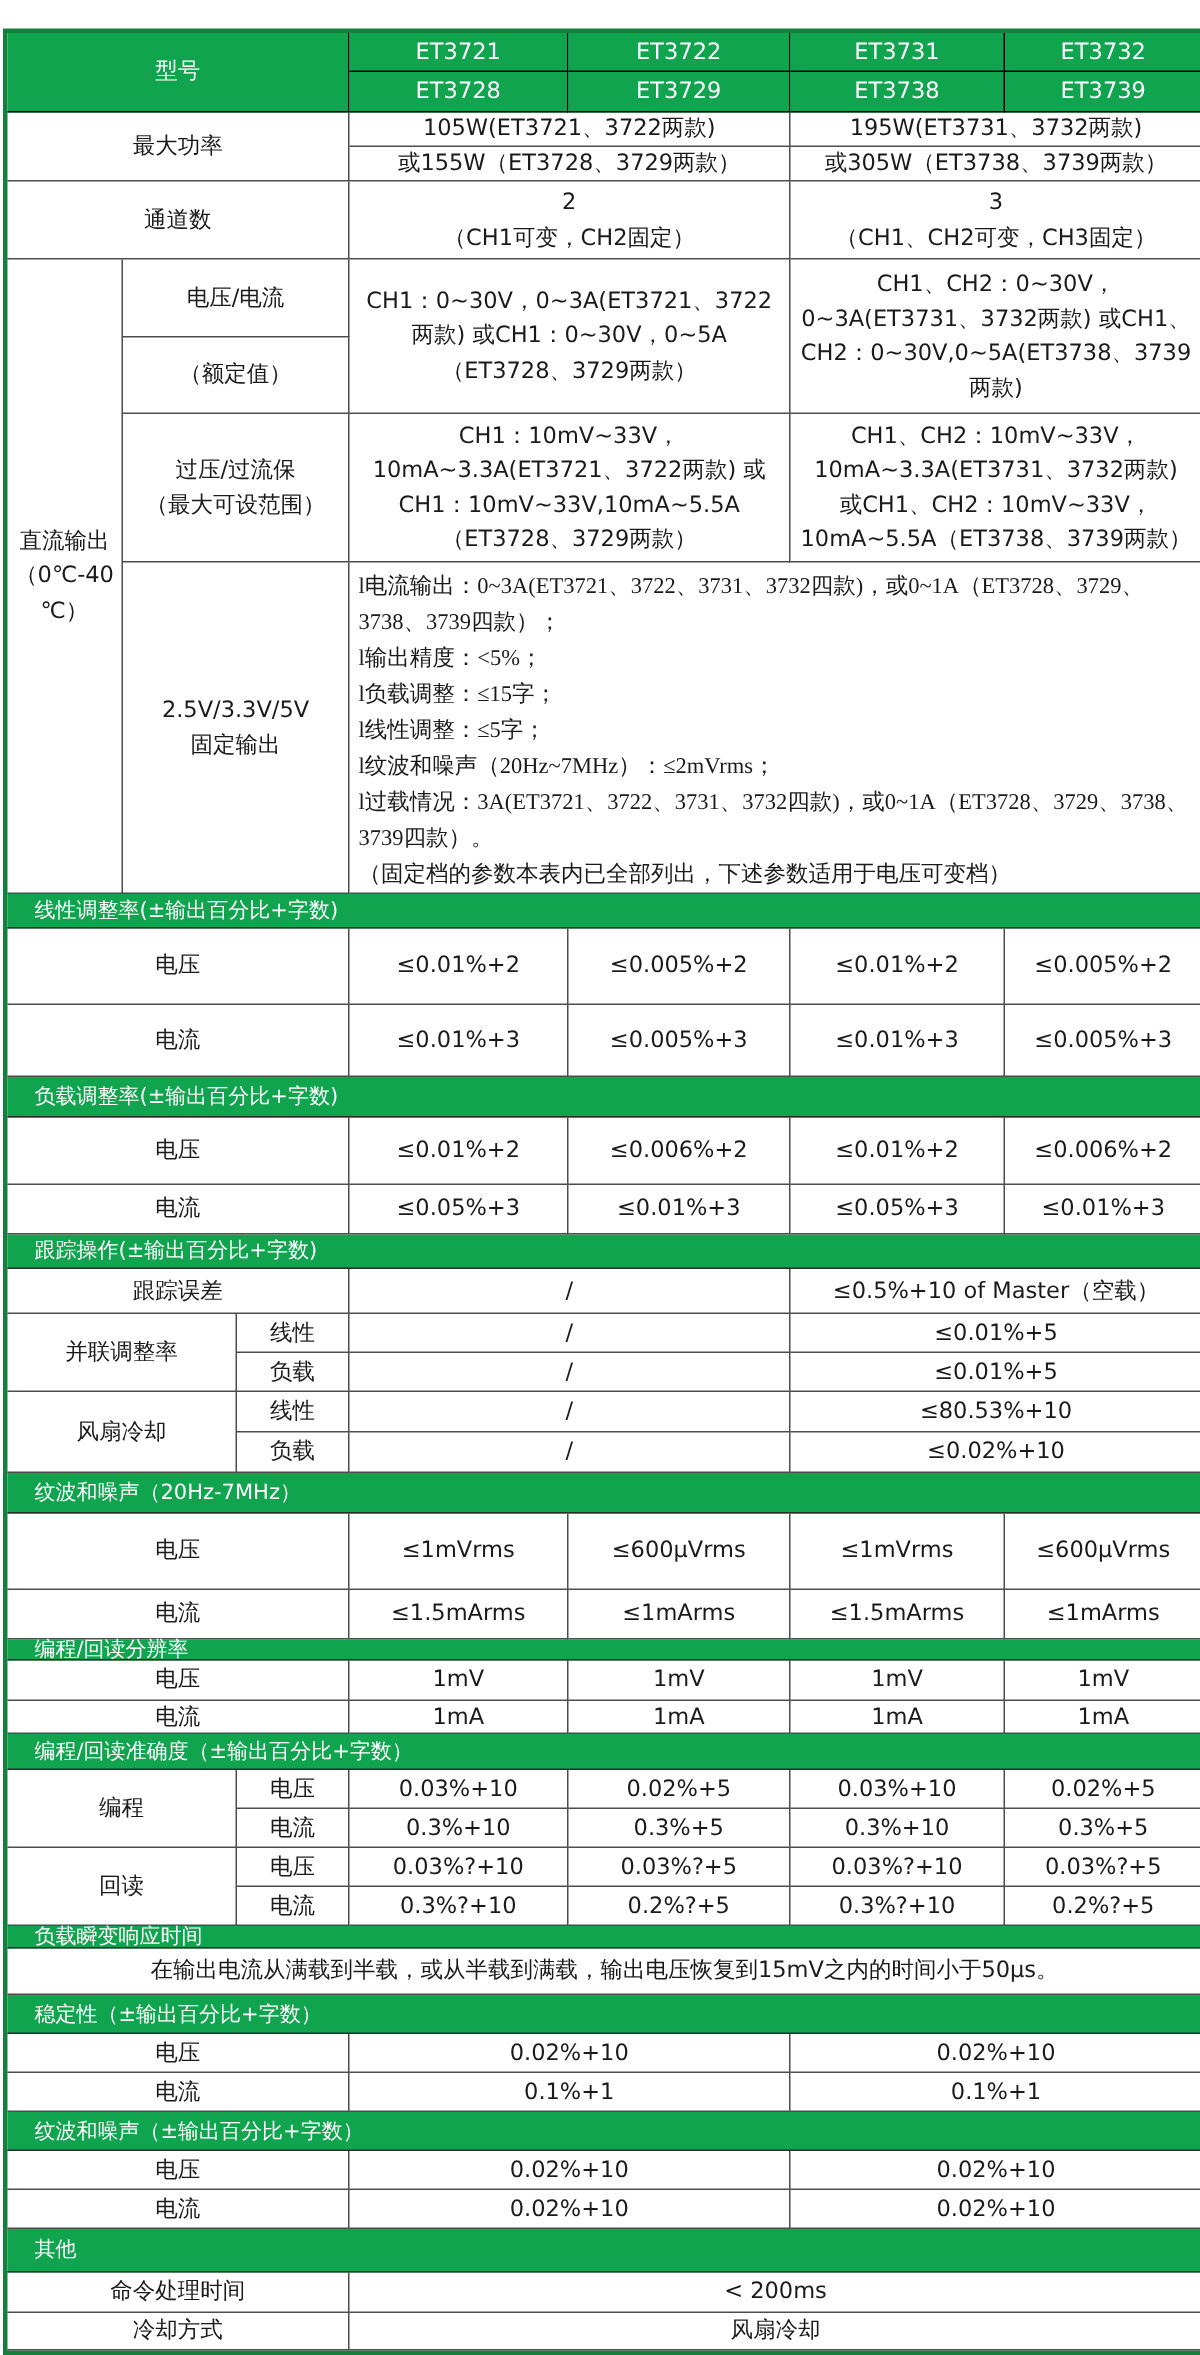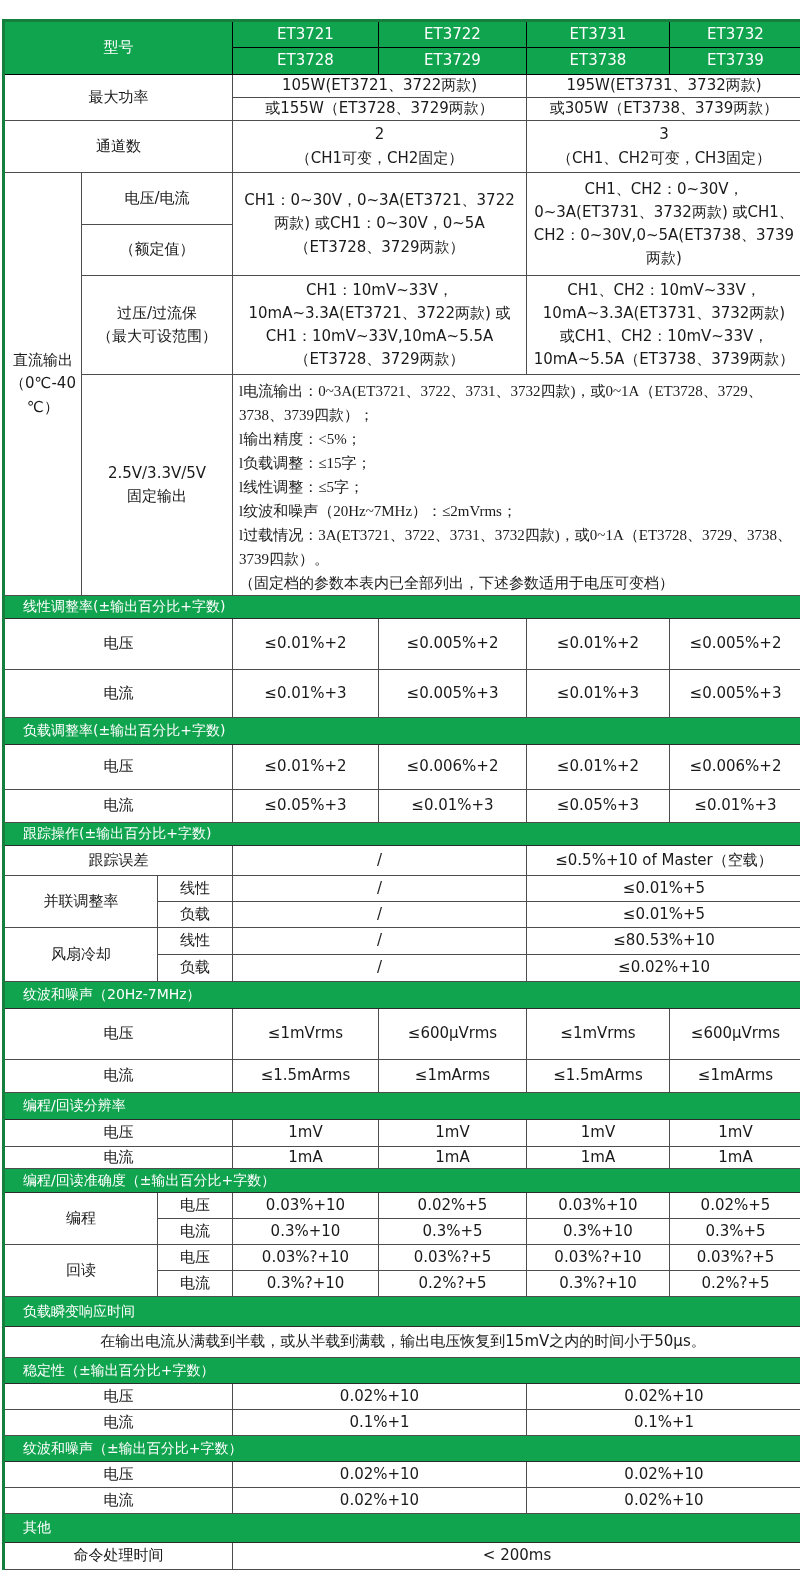--- a/index.html
+++ b/index.html
@@ -144,21 +144,21 @@
     <div class="c col-b r1">≤600μVrms</div>
     <div class="c col-c r1">≤1mVrms</div>
     <div class="c col-d r1">≤600μVrms</div>
     <div class="c col-label r2">电流</div>
     <div class="c col-a r2">≤1.5mArms</div>
     <div class="c col-b r2">≤1mArms</div>
     <div class="c col-c r2">≤1.5mArms</div>
     <div class="c col-d r2">≤1mArms</div>
   </div>
 
-  <div class="bar" style="height:27px">编程/回读分辨率</div>
+  <div class="bar" style="height:14px">编程/回读分辨率</div>
   <div class="grid" style="grid-template-rows:27px 22px">
     <div class="c col-label r1">电压</div>
     <div class="c col-a r1">1mV</div>
     <div class="c col-b r1">1mV</div>
     <div class="c col-c r1">1mV</div>
     <div class="c col-d r1">1mV</div>
     <div class="c col-label r2">电流</div>
     <div class="c col-a r2">1mA</div>
     <div class="c col-b r2">1mA</div>
     <div class="c col-c r2">1mA</div>
@@ -184,21 +184,21 @@
     <div class="c col-b r3">0.03%?+5</div>
     <div class="c col-c r3">0.03%?+10</div>
     <div class="c col-d r3">0.03%?+5</div>
     <div class="c col-3 r4">电流</div>
     <div class="c col-a r4">0.3%?+10</div>
     <div class="c col-b r4">0.2%?+5</div>
     <div class="c col-c r4">0.3%?+10</div>
     <div class="c col-d r4">0.2%?+5</div>
   </div>
 
-  <div class="bar" style="height:30px">负载瞬变响应时间</div>
+  <div class="bar" style="height:15px">负载瞬变响应时间</div>
   <div class="grid" style="grid-template-rows:31px">
     <div class="c col-all r1">在输出电流从满载到半载，或从半载到满载，输出电压恢复到15mV之内的时间小于50μs。</div>
   </div>
 
   <div class="bar" style="height:26px">稳定性（±输出百分比+字数）</div>
   <div class="grid" style="grid-template-rows:26px 26px">
     <div class="c col-label r1">电压</div>
     <div class="c col-ab r1">0.02%+10</div>
     <div class="c col-cd r1">0.02%+10</div>
     <div class="c col-label r2">电流</div>

